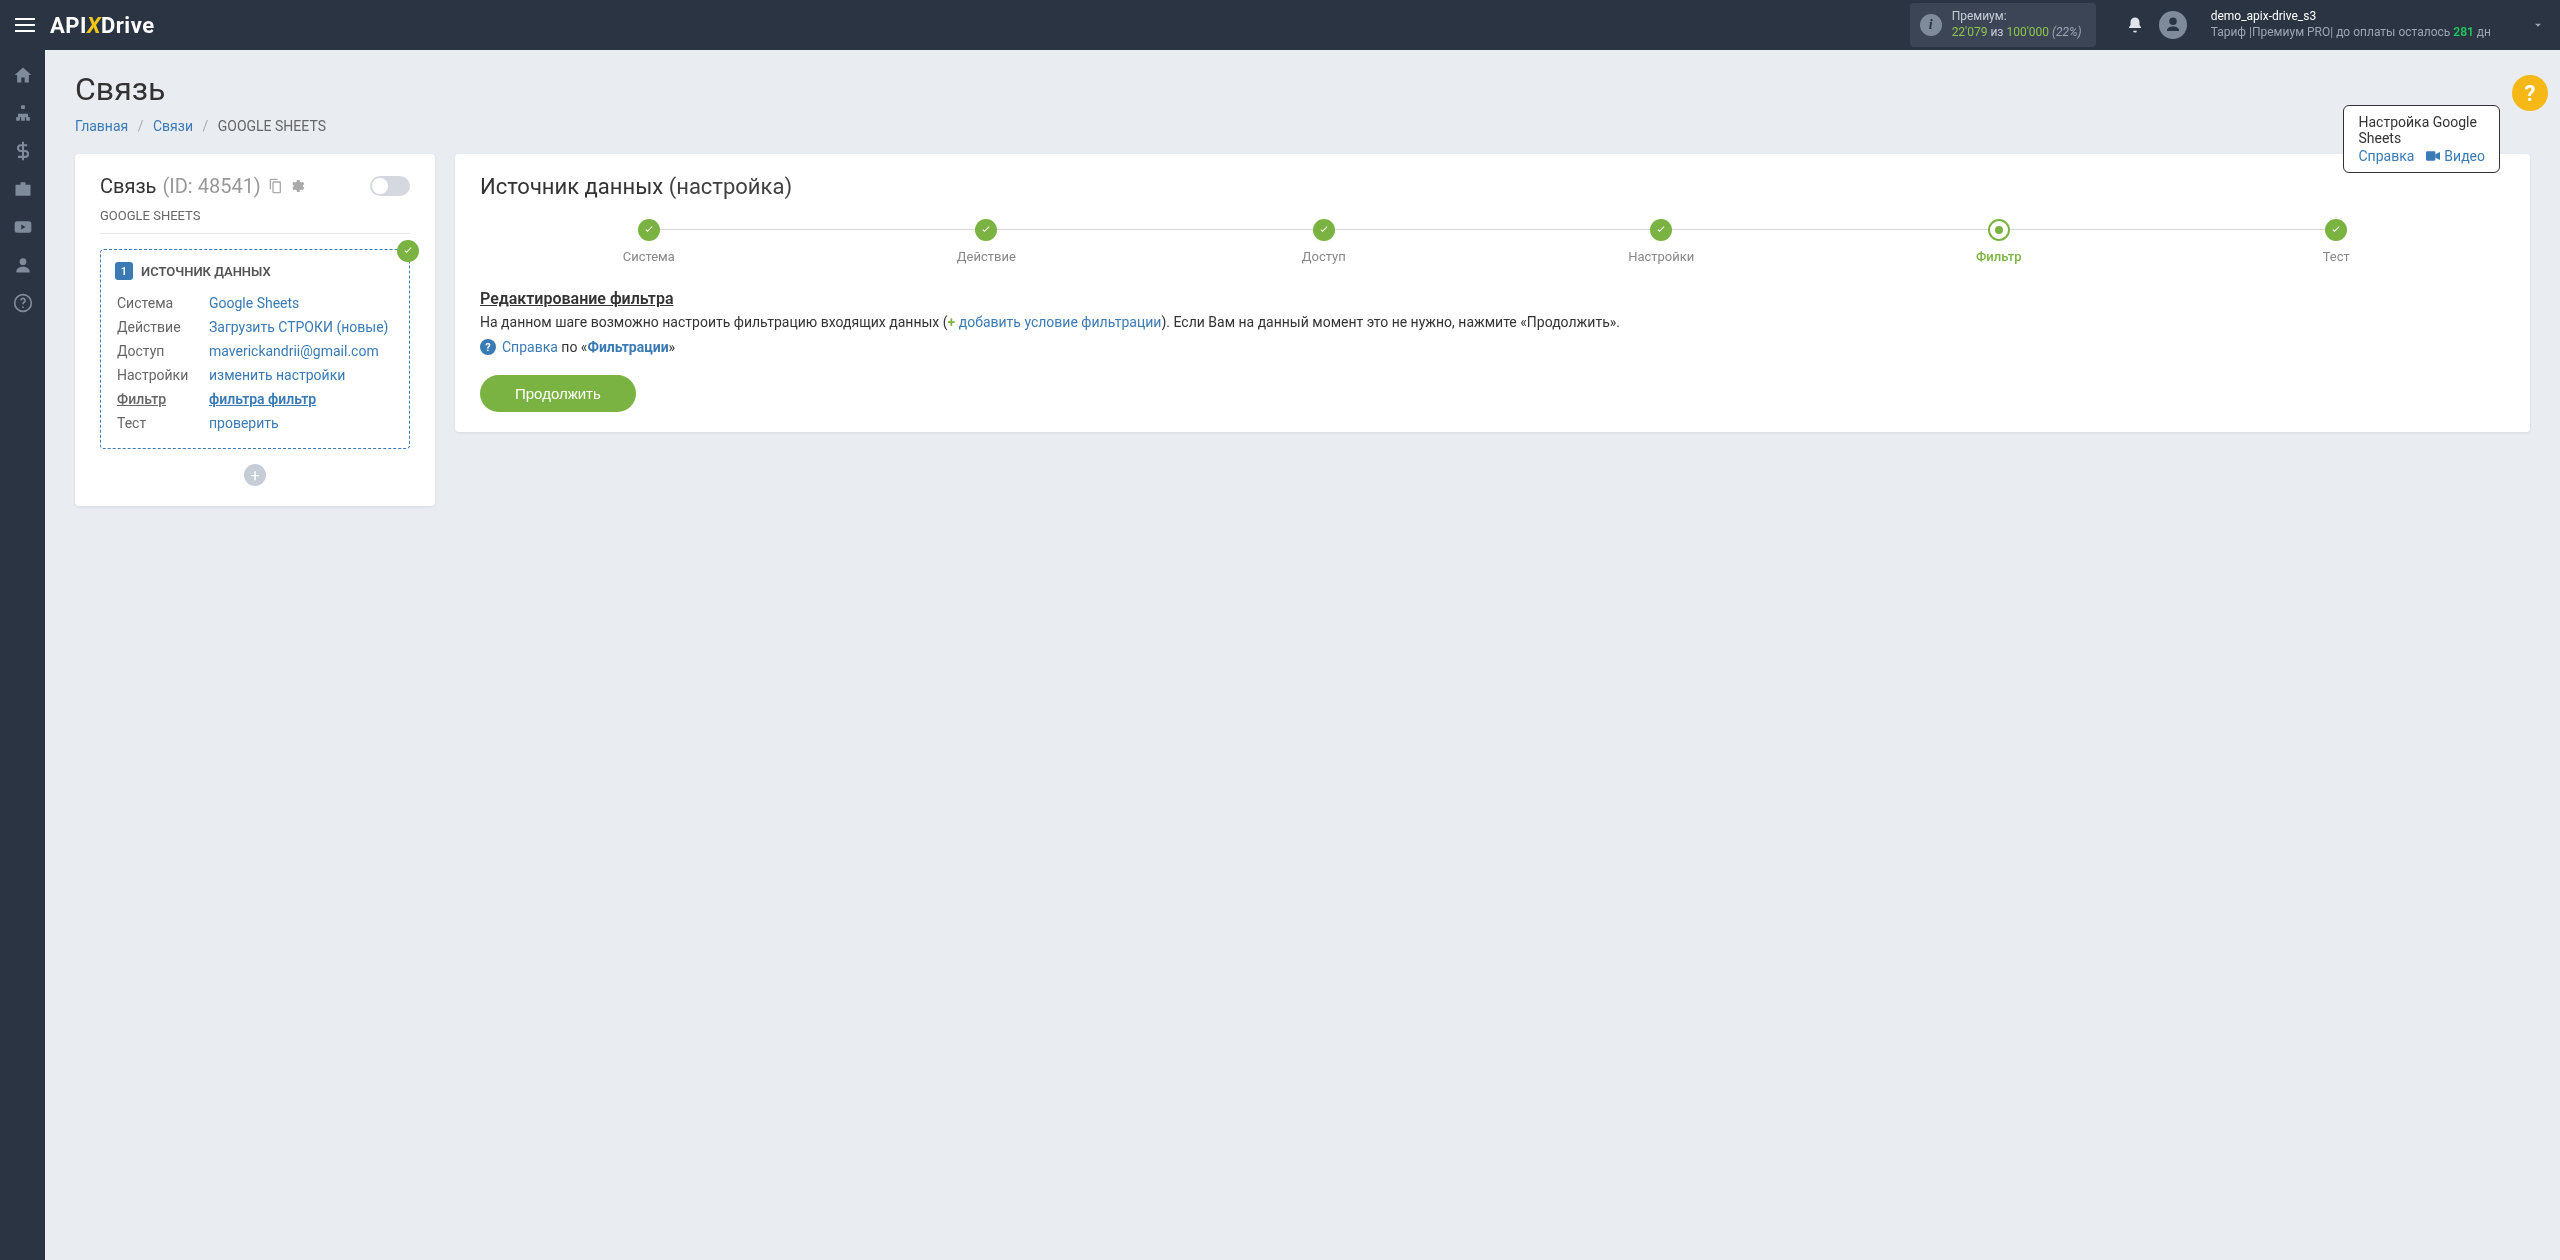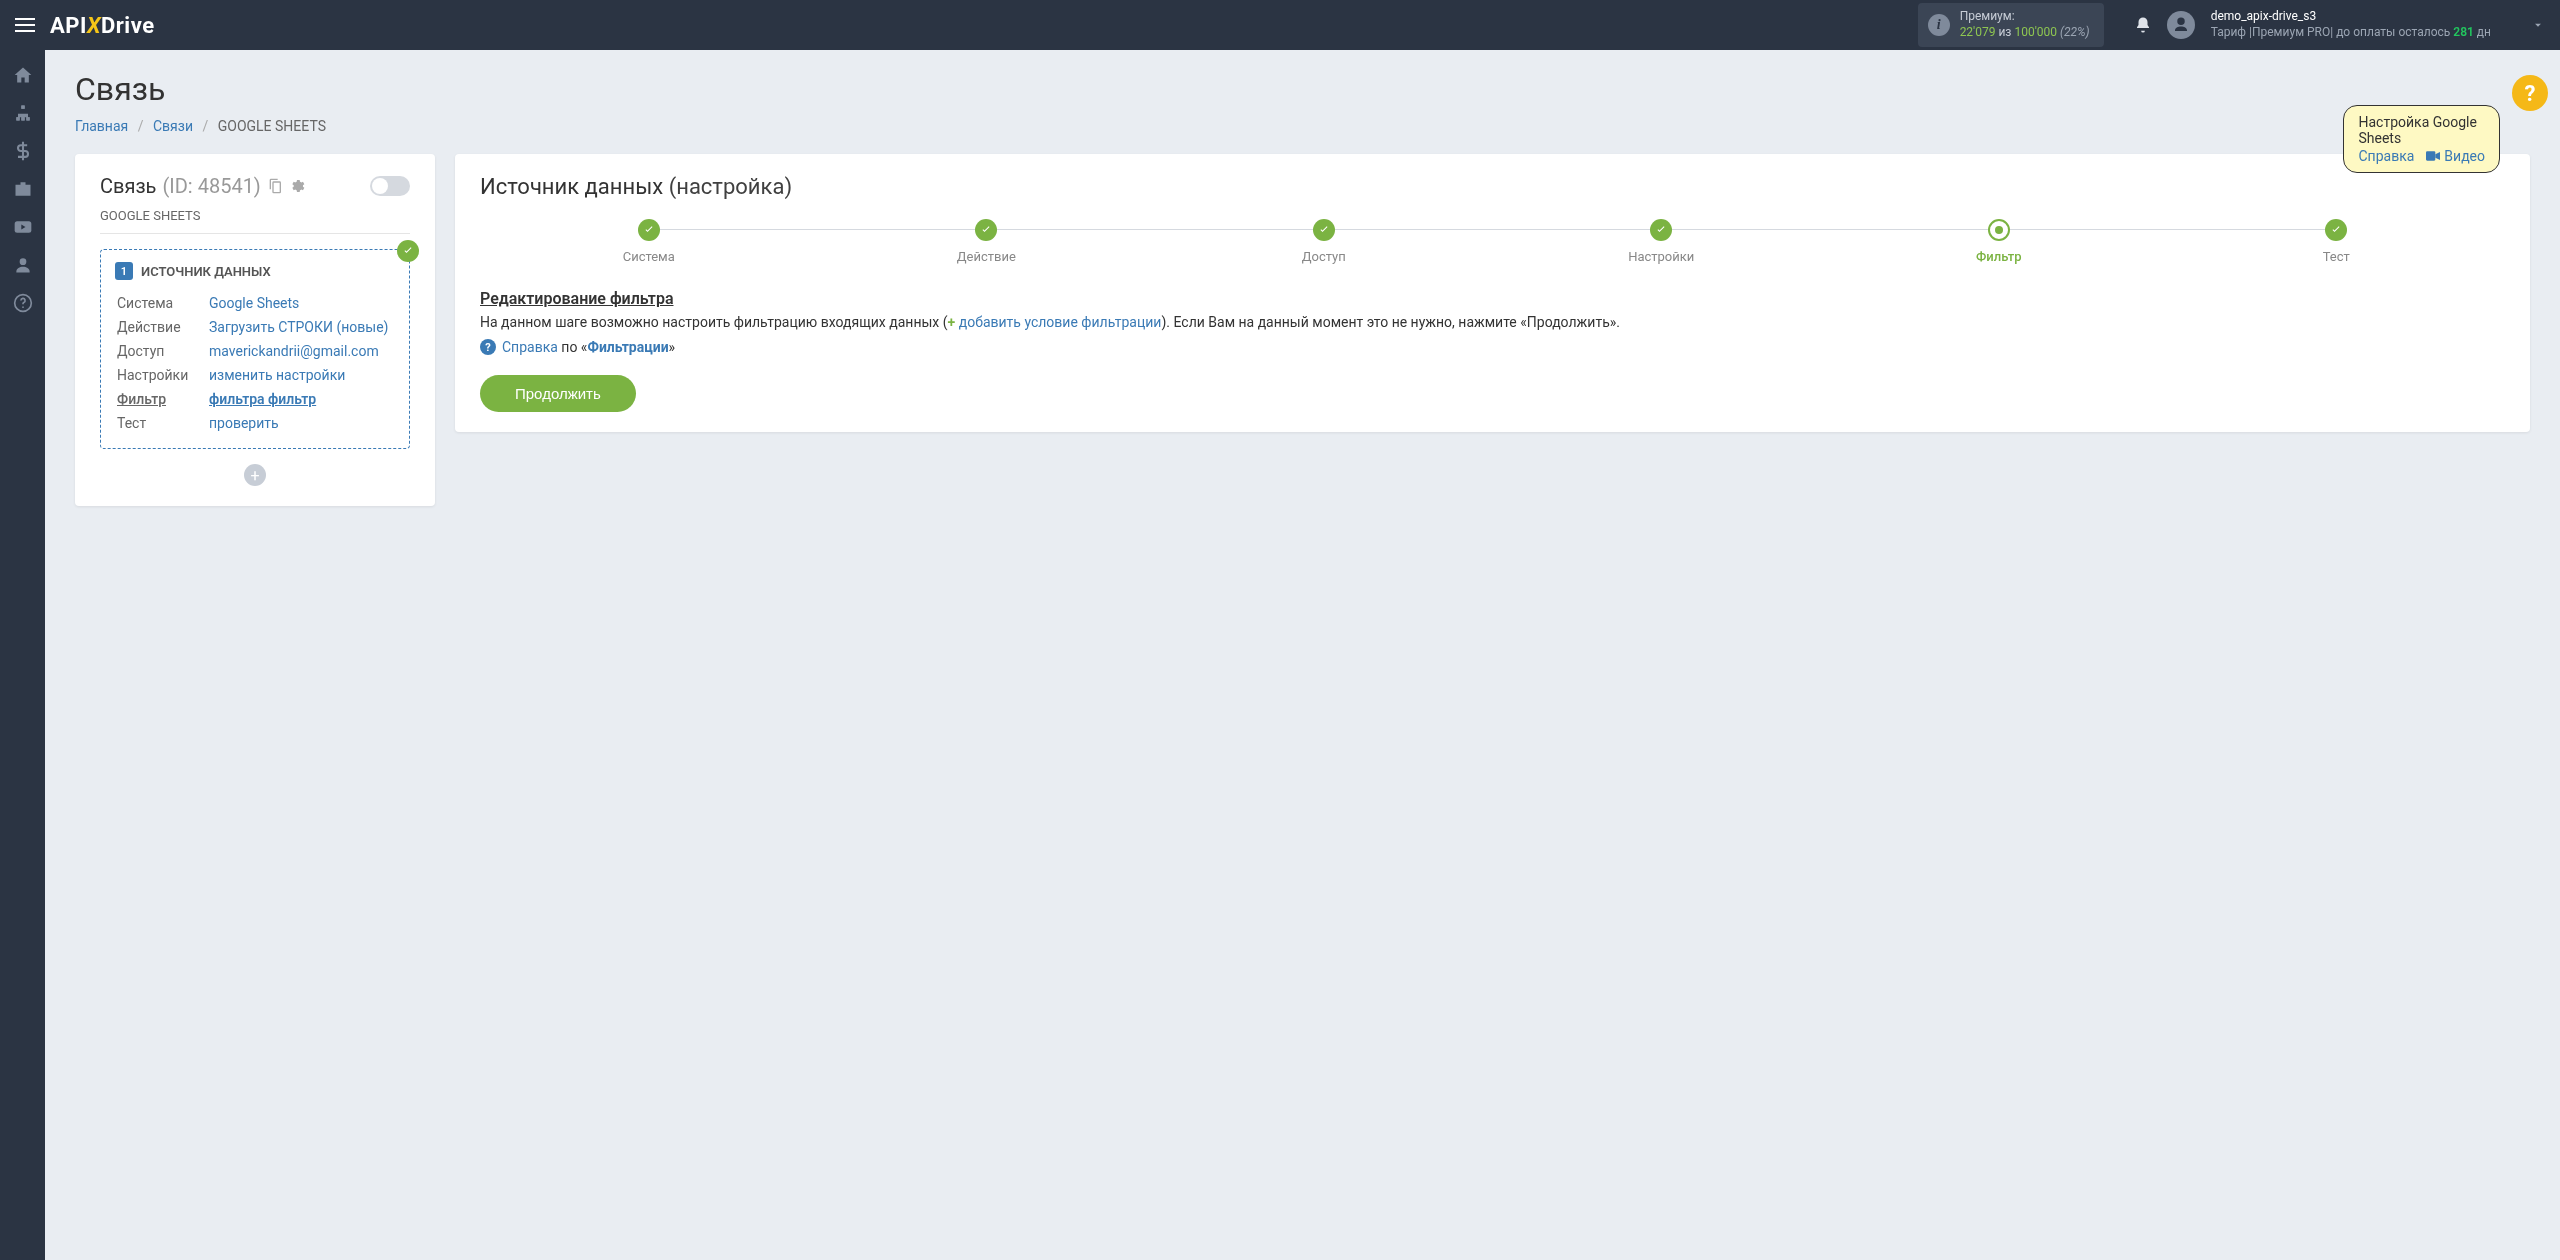--- a/index.html
+++ b/index.html
@@ -14,42 +14,42 @@
 .header-spacer { flex: 1; }
 .actions-box { background: #3b4555; border-radius: 4px; padding: 6px 14px 6px 10px; display: flex; align-items: center; gap: 10px; margin-right: 15px; }
 .info-circle { width: 22px; height: 22px; background: #7f8a9b; border-radius: 50%; display: flex; align-items: center; justify-content: center; color: #2b3443; font-weight: 700; font-style: italic; font-family: Georgia, serif; }
 .actions-text { font-size: 12px; line-height: 1.3; }
 .actions-text .line1 { color: #c7cdd6; }
 .actions-text .used { color: #8ec651; }
 .actions-text .of { color: #c7cdd6; }
 .actions-text .total { color: #8ec651; }
 .actions-text .pct { color: #9ba5b3; font-style: italic; }
 .bell { margin: 0 15px; width: 18px; height: 18px; fill: #dfe3ea; cursor: pointer; }
-.user-block { display: flex; align-items: center; gap: 16px; }
+.user-block { display: flex; align-items: center; gap: 24px; }
 .avatar { width: 28px; height: 28px; background: #7f8a9b; border-radius: 50%; display: flex; align-items: center; justify-content: center; }
 .avatar svg { width: 18px; height: 18px; fill: #2b3443; }
 .user-text { font-size: 12px; line-height: 1.3; }
 .user-text .name { color: #fff; }
 .user-text .tariff { color: #9ba5b3; }
 .user-text .days { color: #22c55e; font-weight: 600; }
 .chev-down { margin-left: 40px; width: 14px; height: 14px; fill: #9ba5b3; cursor: pointer; }
 
 
 .sidebar { position: fixed; left: 0; top: 50px; bottom: 0; width: 45px; background: #2b3443; display: flex; flex-direction: column; align-items: center; padding-top: 15px; gap: 18px; }
 .sidebar .icon { width: 20px; height: 20px; fill: #7f8a9b; cursor: pointer; }
 
 
 .main { margin-left: 45px; padding: 20px 30px; position: relative; }
 .page-title { font-size: 32px; font-weight: 400; color: #333; margin-bottom: 10px; }
 .breadcrumb { font-size: 14px; margin-bottom: 20px; color: #666; }
 .breadcrumb a { color: #3a7ab5; text-decoration: none; }
 .breadcrumb .sep { color: #aaa; margin: 0 6px; }
 
 
-.help-box { position: absolute; top: 30px; right: 30px; background: #fef9c3; border: 1px solid #333; border-radius: 14px; padding: 8px 14px; font-size: 14px; }
+.help-box { position: absolute; top: 30px; right: 30px; background: #ffffff; border: 1px solid #333; border-radius: 6px; padding: 8px 14px; font-size: 14px; }
 .help-box .title { color: #333; margin-bottom: 2px; }
 .help-box .links { display: flex; gap: 12px; }
 .help-box .links a { color: #3a7ab5; text-decoration: none; display: flex; align-items: center; gap: 4px; }
 .help-wrap { position: absolute; top: 25px; right: 30px; display: flex; align-items: center; }
 .help-circle { width: 36px; height: 36px; background: #f5b817; border-radius: 50%; display: flex; align-items: center; justify-content: center; color: #fff; font-size: 22px; font-weight: 700; margin-right: -18px; z-index: 2; }
 
 
 .columns { display: flex; gap: 20px; align-items: flex-start; }
 .card { background: #fff; border-radius: 4px; box-shadow: 0 1px 3px rgba(0,0,0,0.08); padding: 20px 25px; }
 .left-card { width: 360px; flex-shrink: 0; }

